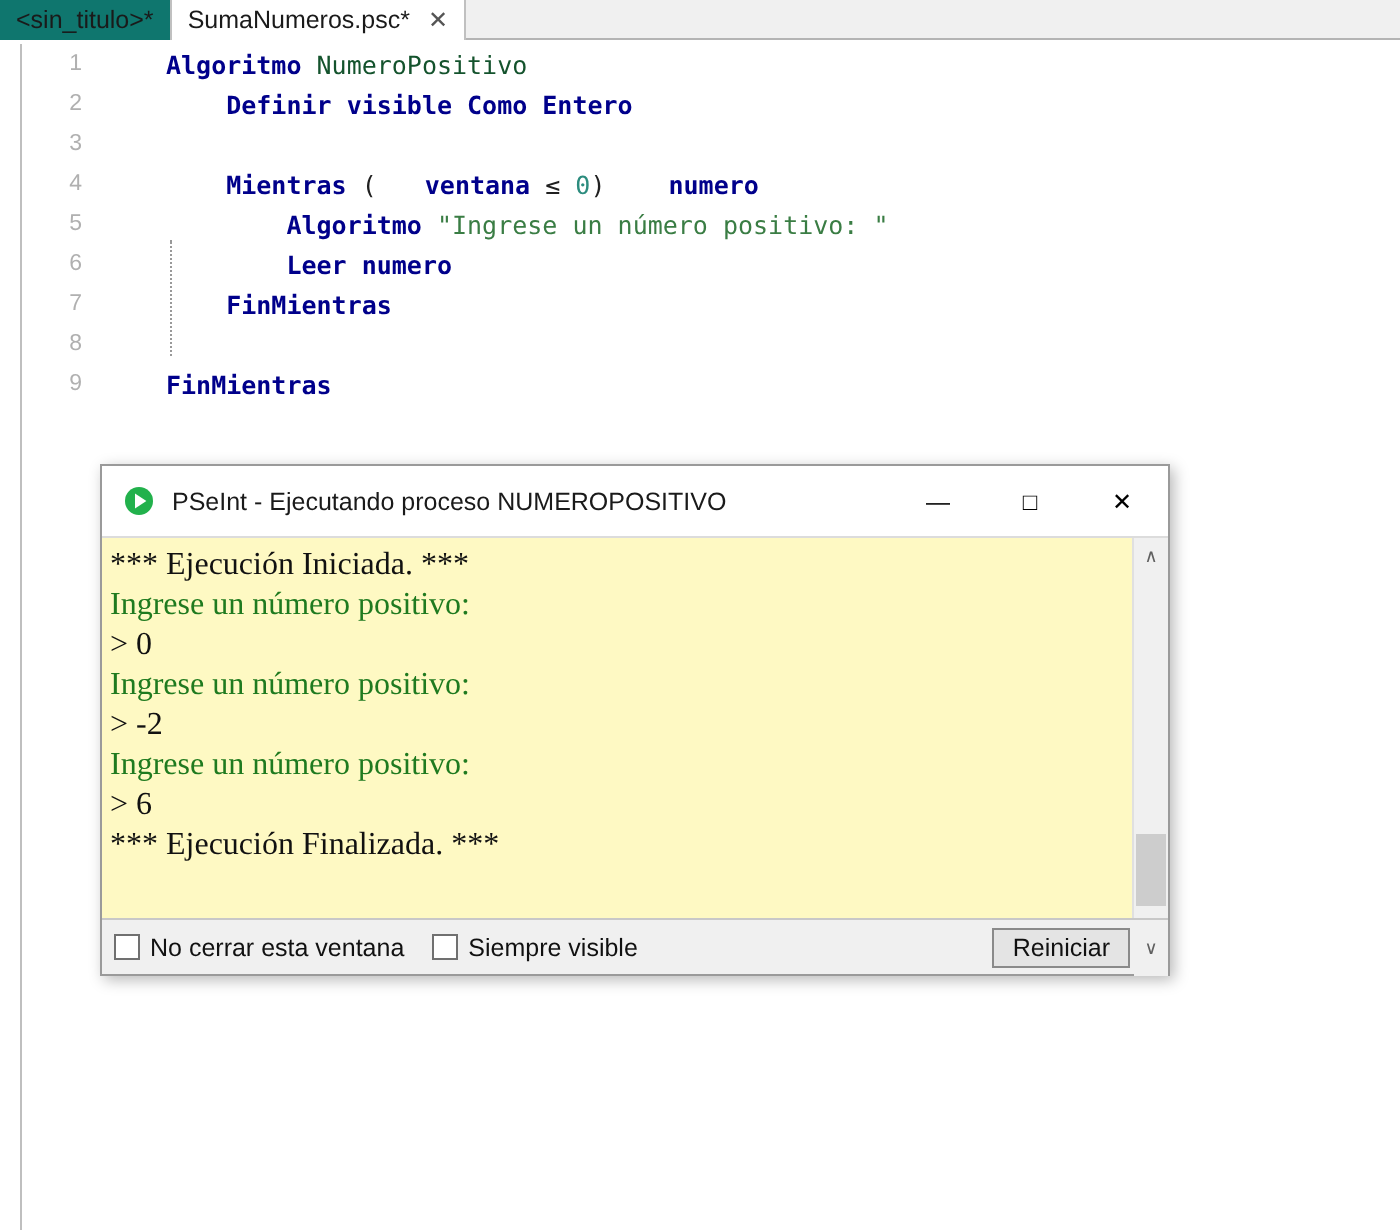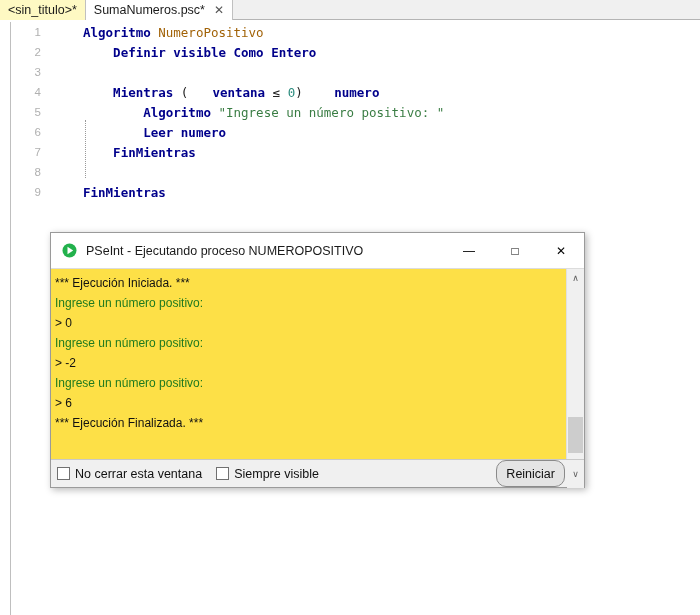--- a/index.html
+++ b/index.html
@@ -31,21 +31,21 @@
     display: flex;
     align-items: center;
     padding: 0 8px;
     font-size: 12.5px;
     color: #1a1a1a;
     white-space: nowrap;
     box-sizing: border-box;
     height: 20px;
   }
   .tab.inactive {
-    background: #fef9c3;
+    background: #0f766e;
   }
   .tab.active {
     background: #ffffff;
     border-left: 1px solid #c0c0c0;
     border-right: 1px solid #c0c0c0;
     justify-content: center;
   }
   .tab-close {
     margin-left: 9px;
     font-size: 12px;
@@ -95,21 +95,21 @@
     font-family: "Liberation Sans", sans-serif;
     font-size: 11.5px;
     padding-right: 8px !important;
     user-select: none;
   }
   .codecell {
     padding-left: 10px !important;
     position: relative;
   }
   .kw   { color: #00008b; font-weight: bold; margin-left: 24px; }
-  .id   { color: #a16207; }
+  .id   { color: #14532d; }
   .str  { color: #3a7d44; }
   .num  { color: #2c8c7e; }
   .pln  { color: #202020; }
 
   
   .indent-guide {
     position: absolute;
     left: 74px;
     top: 98px;
     width: 0;
@@ -166,23 +166,23 @@
   .dlg-body {
     flex: 1;
     display: flex;
     background: #ffffff;
     border-top: 1px solid #dcdcdc;
     overflow: hidden;
     position: relative;
   }
   .console {
     flex: 1;
-    background: #fde047;
-    font-family: Liberation Sans, sans-serif;
-    font-size: 12px;
+    background: #fef9c3;
+    font-family: Liberation Serif, serif;
+    font-size: 16px;
     color: #1f7a1f;
     padding: 4px 0 0 4px;
     line-height: 20px;
     white-space: pre;
     overflow: hidden;
     box-sizing: border-box;
   }
   .console .c-sys  { color: #111111; }
   .console .c-out  { color: #1f7a1f; }
   .console .c-in   { color: #111111; }
@@ -218,20 +218,21 @@
     height: 36px;
     background: #cdcdcd;
   }
 
   
   .dlg-foot {
     height: 28px;
     background: #f0f0f0;
     border-top: 1px solid #c8c8c8;
     display: flex;
+    align-items: center;
     padding-left: 6px;
     flex: 0 0 28px;
     box-sizing: border-box;
   }
   .cb-wrap {
     display: flex;
     align-items: center;
     margin-right: 14px;
     cursor: default;
   }
@@ -251,21 +252,21 @@
   .foot-spacer { flex: 1; }
   .restart-btn {
     font-family: "Liberation Sans", sans-serif;
     font-size: 12.5px;
     color: #111;
     background: #e4e4e4;
     border: 1px solid #8a8a8a;
     padding: 2px 9px;
     margin-right: 2px;
     cursor: default;
-    border-radius: 10px;
+    border-radius: 0;
   }
   .foot-chev {
     width: 17px;
     height: 28px;
     display: flex;
     align-items: center;
     justify-content: center;
     color: #606060;
     font-size: 9px;
     background: #f0f0f0;

